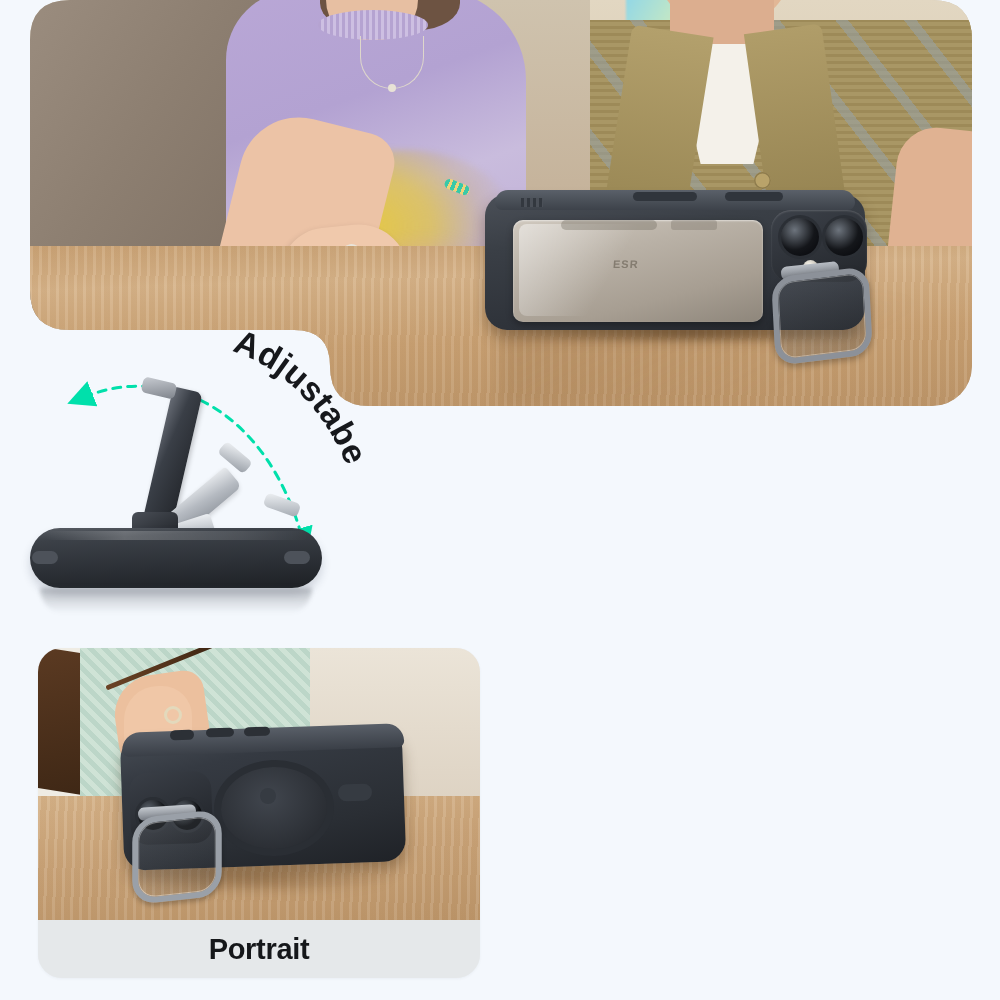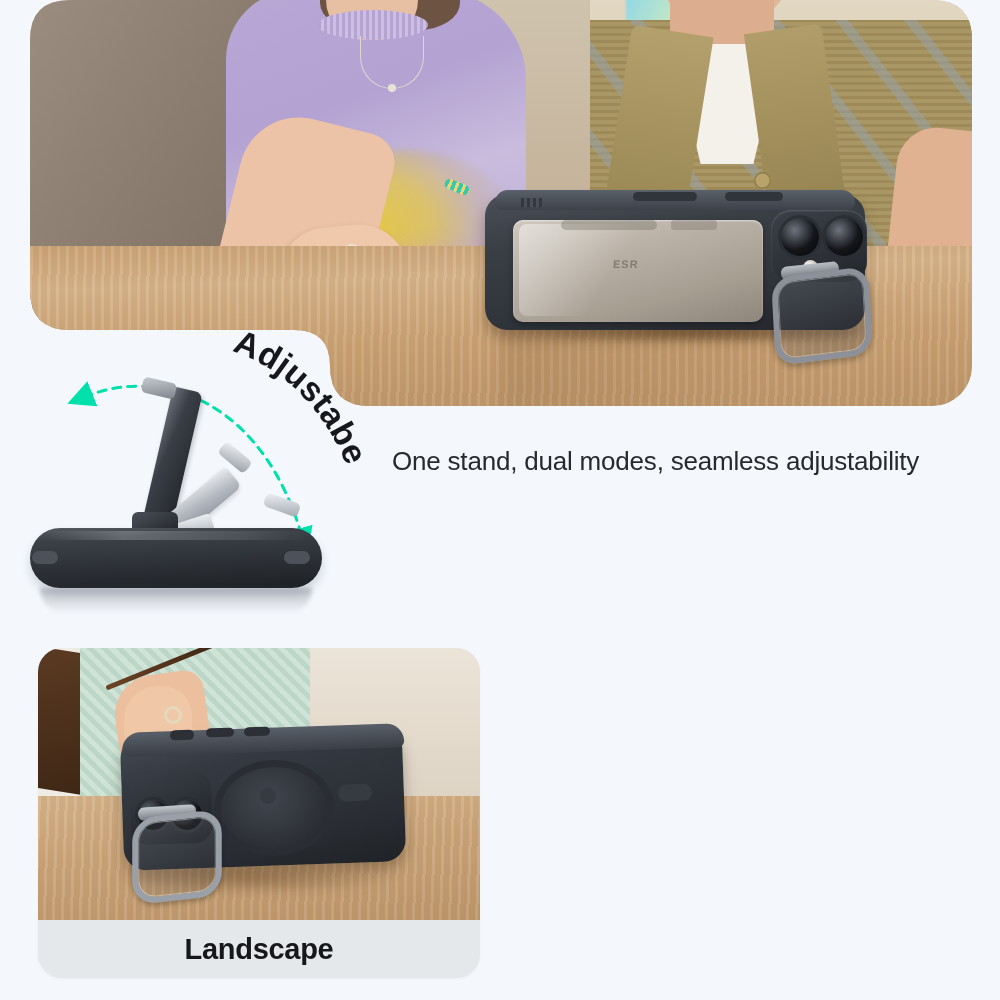--- a/index.html
+++ b/index.html
@@ -371,21 +371,20 @@
     <div class="hinge"></div>
 
     <div class="stand-body"></div>
     <div class="stand-top-gloss"></div>
     <div class="stand-notchL"></div>
     <div class="stand-notchR"></div>
     <div class="stand-refl"></div>
   </div>
 
   <div class="headline">
-    <p class="sub">One stand, dual modes, seamless adjustability</p>
   </div>
 
   <div class="panel panel-left">
     <div class="panel-photo">
       <div class="L-wallL"></div>
       <div class="L-wallR"></div>
       <div class="L-door"></div>
       <div class="L-sweater"></div>
       <div class="L-arm"></div>
       <div class="L-hand"></div>
@@ -401,18 +400,18 @@
       <div class="L-mag"></div>
       <div class="L-magdot"></div>
       <div class="L-pill"></div>
       <div class="L-camhouse"></div>
       <div class="L-lens1"></div>
       <div class="L-lens2"></div>
       <div class="L-standhinge"></div>
       <div class="L-stand"></div>
     </div>
     <div class="panel-cap">
-      <span>Landscape</span>
+      <span>Portrait</span>
     </div>
   </div>
 
 
 </div>
 
 </body></html>

